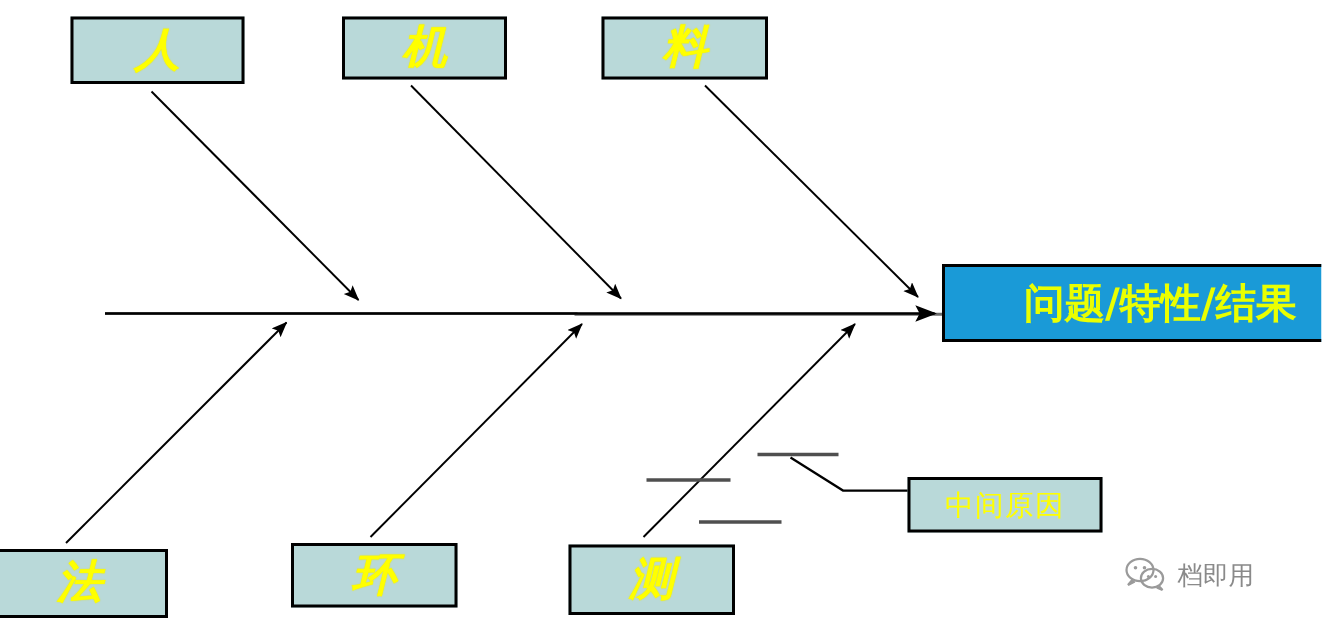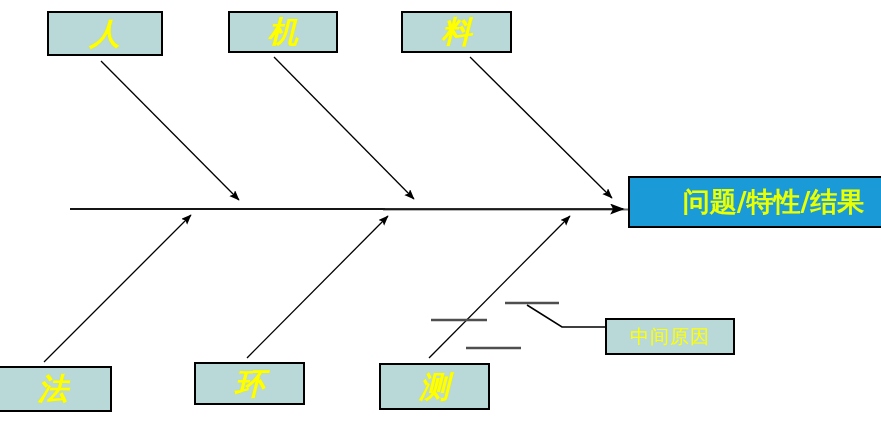--- a/index.html
+++ b/index.html
@@ -159,14 +159,27 @@
 
   <div class="mid-box" style="left:605px; top:318px; width:130px; height:37px;">
     <span>中间原因</span>
   </div>
 
   <div class="result-box" style="left:628px; top:176px; width:291px; height:52px;">
     <span>问题/特性/结果</span>
   </div>
 
 
+  <div class="brand-right">
+    <svg width="30" height="26" viewBox="0 0 30 26">
+      <ellipse cx="12" cy="10" rx="9" ry="7.4" fill="none" stroke="#9a9a9a" stroke-width="1.5"></ellipse>
+      <path d="M7,16.5 L4,20 L8.5,17.6" fill="none" stroke="#9a9a9a" stroke-width="1.5"></path>
+      <circle cx="9" cy="8.5" r="1.2" fill="#9a9a9a"></circle>
+      <circle cx="15" cy="8.5" r="1.2" fill="#9a9a9a"></circle>
+      <ellipse cx="20" cy="15.5" rx="7.4" ry="6.2" fill="none" stroke="#9a9a9a" stroke-width="1.5"></ellipse>
+      <path d="M24.5,20.6 L27,23.4 L23.2,21.6" fill="none" stroke="#9a9a9a" stroke-width="1.5"></path>
+      <circle cx="17.6" cy="14.4" r="1" fill="#9a9a9a"></circle>
+      <circle cx="22.4" cy="14.4" r="1" fill="#9a9a9a"></circle>
+    </svg>
+    <span class="brand-text">档即用</span>
+  </div>
 
 </div>
 
 </body></html>

